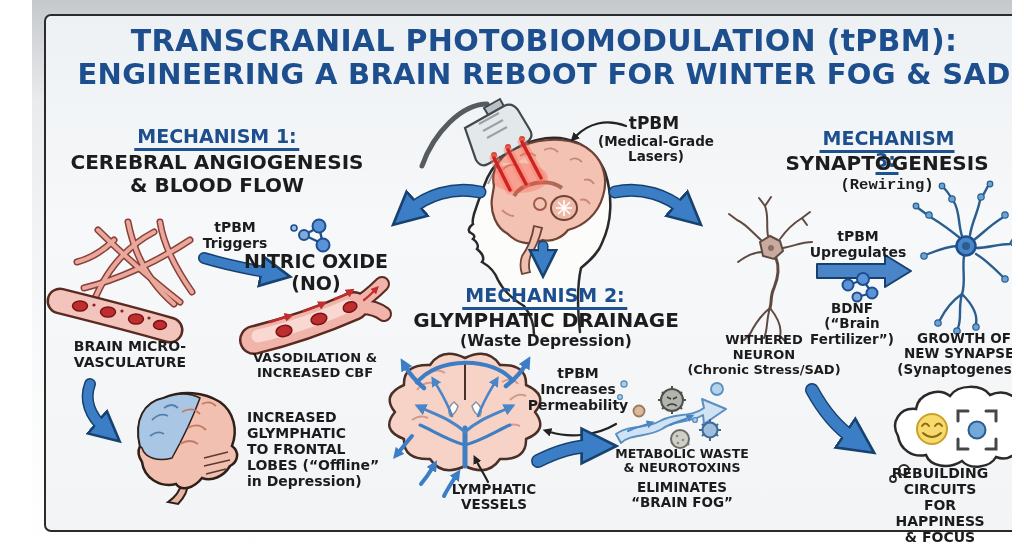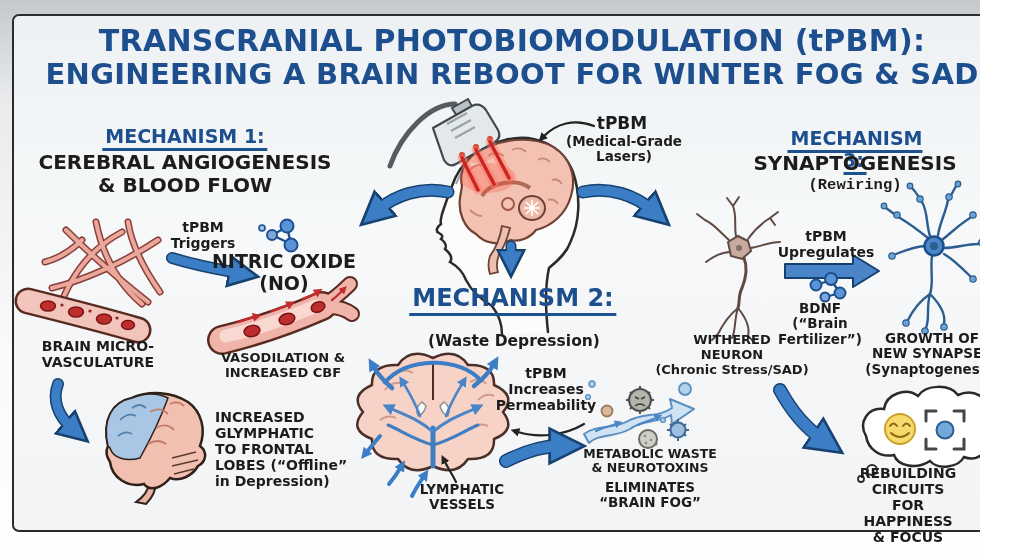--- a/index.html
+++ b/index.html
@@ -1,18 +1,18 @@
 <!DOCTYPE html>
 <html><head>
 <meta charset="utf-8">
 <style>
   html,body{margin:0;padding:0;}
   .stage{position:relative;width:980px;height:559px;overflow:hidden;
          background:linear-gradient(180deg,#c6c9cc 0%,#e9ebed 18%,#f8f9fa 60%,#ffffff 100%);
-         font-family:"DejaVu Sans","Liberation Sans",sans-serif;}
+         font-family:"DejaVu Sans","Liberation Sans",sans-serif;margin-left:32px;}
   .panel{position:absolute;left:12px;top:14px;width:994px;height:514px;
          border:2.5px solid #2b2b2b;border-radius:7px;
          background:linear-gradient(180deg,#eef1f4,#f6f8f9 40%,#f2f4f6);}
   svg.art{position:absolute;left:0;top:0;}
   .txt{position:absolute;font-weight:700;color:#1c1c1c;text-align:center;
        white-space:pre-line;line-height:1.14;}
   .c{transform:translateX(-50%);}
   .blue{color:#1d4f8f;}
   .hdr{border-bottom:3px solid #1e518f;padding:0 3px 1px 3px;}
   .title{left:0;width:1024px;text-align:center;color:#1d4f8f;letter-spacing:.3px;}
@@ -323,21 +323,22 @@
   <div class="txt c" style="left:98px;top:339px;font-size:14px;">BRAIN MICRO-
 VASCULATURE</div>
   <div class="txt c" style="left:283px;top:351px;font-size:13px;">VASODILATION &amp;
 INCREASED CBF</div>
   <div class="txt" style="left:215px;top:410px;font-size:14px;text-align:left;">INCREASED
 GLYMPHATIC
 TO FRONTAL
 LOBES (“Offline”
 in Depression)</div>
 
-  <div class="txt c blue" style="left:513px;top:285px;font-size:24px;"><span class="hdr">MECHANISM 2:</span></div>
+  <div class="txt c blue" style="left:513px;top:285px;font-size:19px;"><span class="hdr">MECHANISM 2:</span></div>
+  <div class="txt c" style="left:514px;top:309px;font-size:20px;">GLYMPHATIC DRAINAGE</div>
   <div class="txt c" style="left:514px;top:333px;font-size:15.5px;">(Waste Depression)</div>
   <div class="txt c" style="left:546px;top:366px;font-size:14px;">tPBM
 Increases
 Permeability</div>
   <div class="txt c" style="left:462px;top:482px;font-size:13.5px;">LYMPHATIC
 VESSELS</div>
   <div class="txt c" style="left:650px;top:447px;font-size:12.5px;">METABOLIC WASTE
 &amp; NEUROTOXINS</div>
   <div class="txt c" style="left:650px;top:480px;font-size:13.5px;">ELIMINATES
 “BRAIN FOG”</div>

